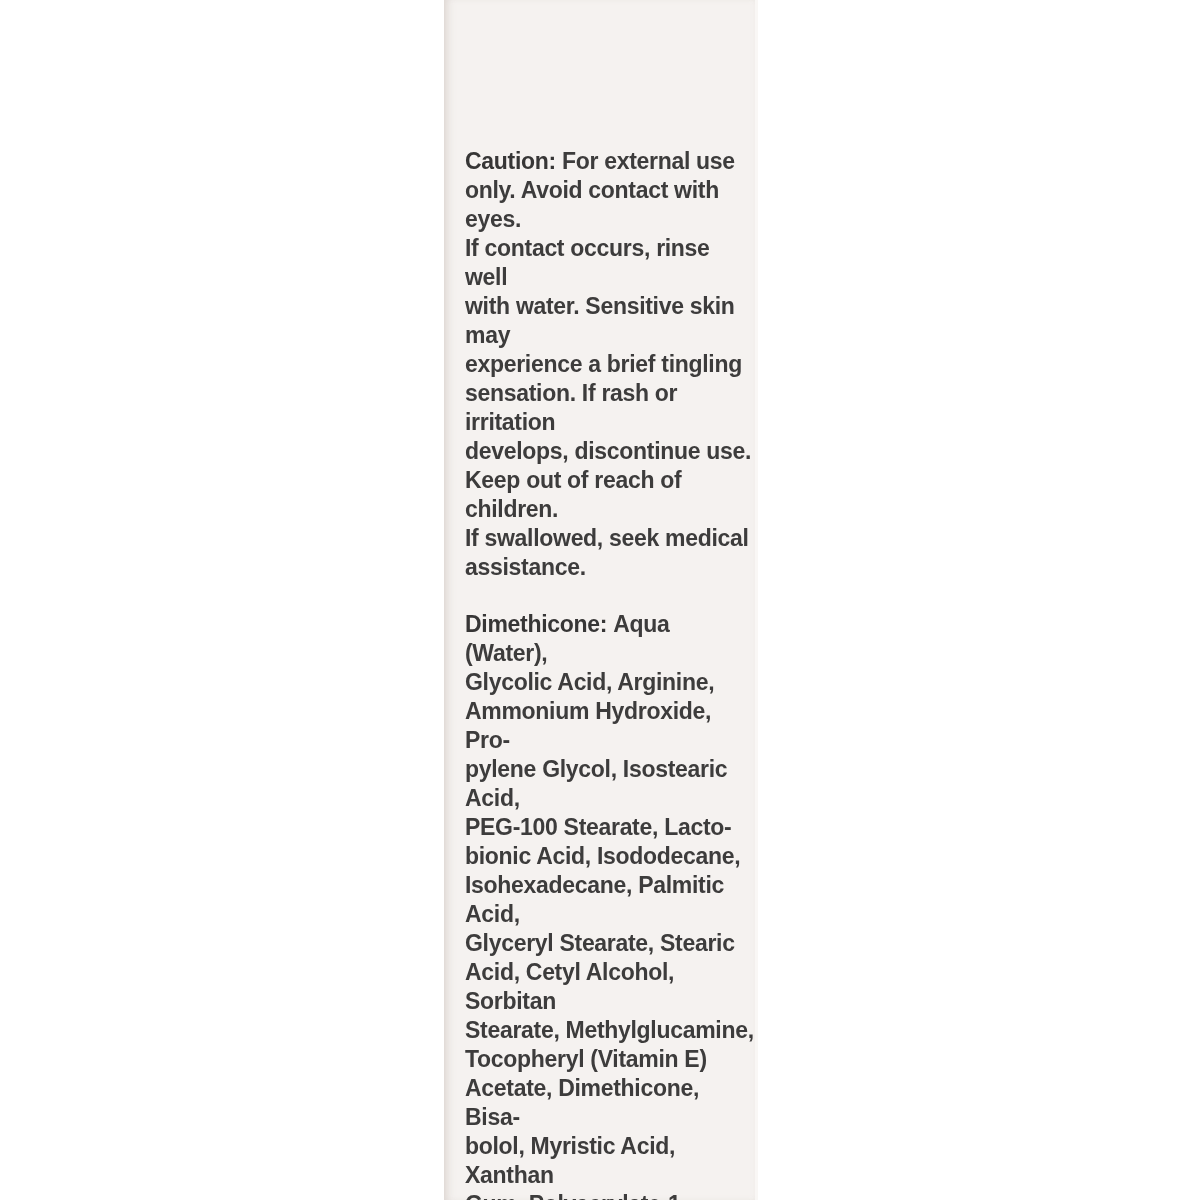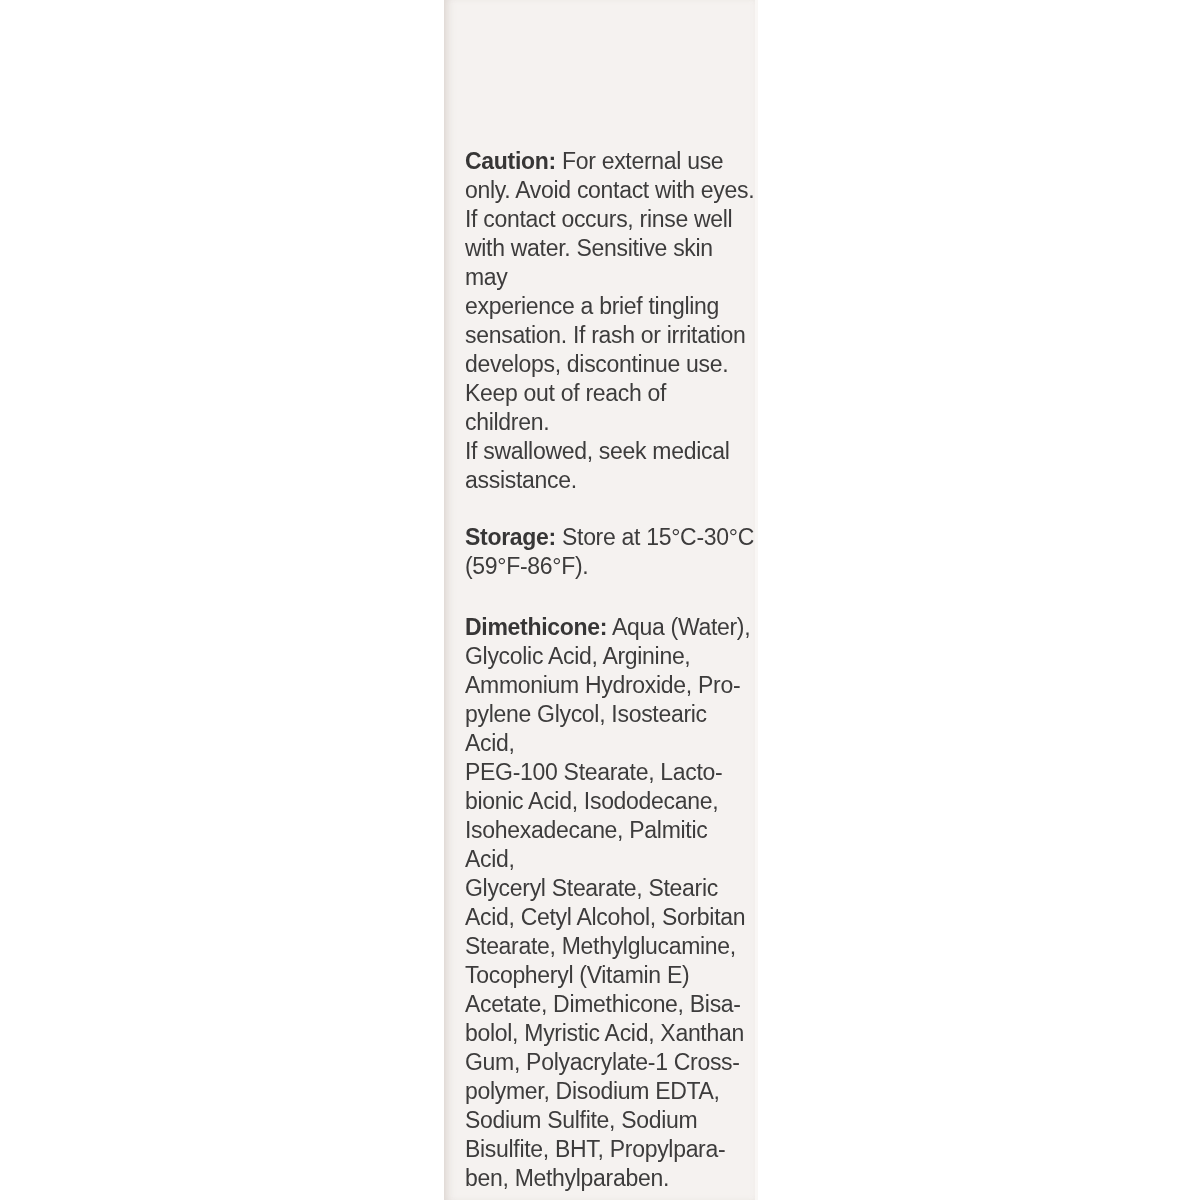--- a/index.html
+++ b/index.html
@@ -50,41 +50,40 @@
   }
   .section-caution   { margin-bottom: 28px !important; }
   .section-storage   { margin-bottom: 32px !important; }
   .section-label {
     font-weight: 700;
     color: #373636;
     margin-top: 18px;
   }
   .section-body {
     white-space: pre-line;
+    font-weight: bold;
   }
 </style>
 </head>
 <body>
 
 <div class="scene">
   <div class="box-panel">
     <div class="box-right-highlight"></div>
     <div class="label-text">
       <p class="section-caution"><span class="section-label">Caution:</span> <span class="section-body">For external use
 only. Avoid contact with eyes.
 If contact occurs, rinse well
 with water. Sensitive skin may
 experience a brief tingling
 sensation. If rash or irritation
 develops, discontinue use.
 Keep out of reach of children.
 If swallowed, seek medical
 assistance.</span></p>
-      <p class="section-storage"><span class="section-label">Storage:</span> <span class="section-body">Store at 15°C-30°C
-(59°F-86°F).</span></p>
       <p class="section-ingredients"><span class="section-label">Dimethicone:</span> <span class="section-body">Aqua (Water),
 Glycolic Acid, Arginine,
 Ammonium Hydroxide, Pro-
 pylene Glycol, Isostearic Acid,
 PEG-100 Stearate, Lacto-
 bionic Acid, Isododecane,
 Isohexadecane, Palmitic Acid,
 Glyceryl Stearate, Stearic
 Acid, Cetyl Alcohol, Sorbitan
 Stearate, Methylglucamine,

